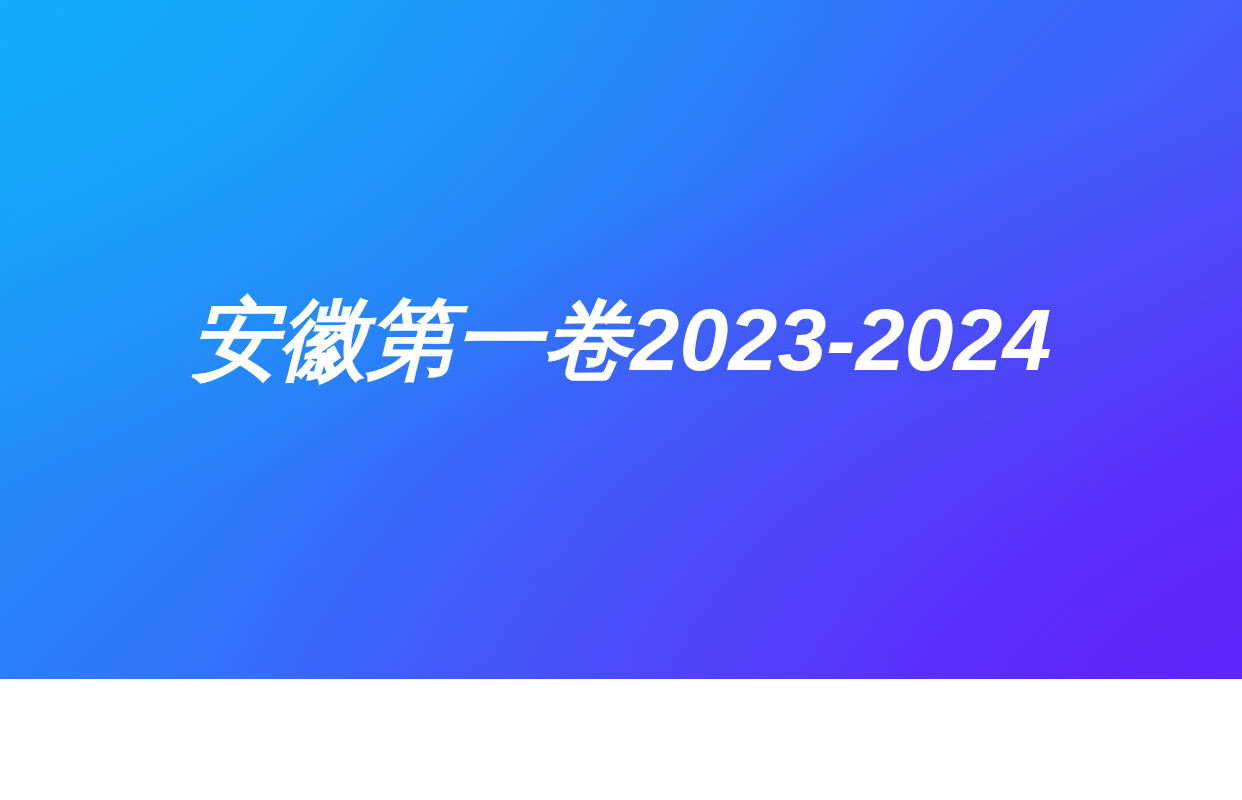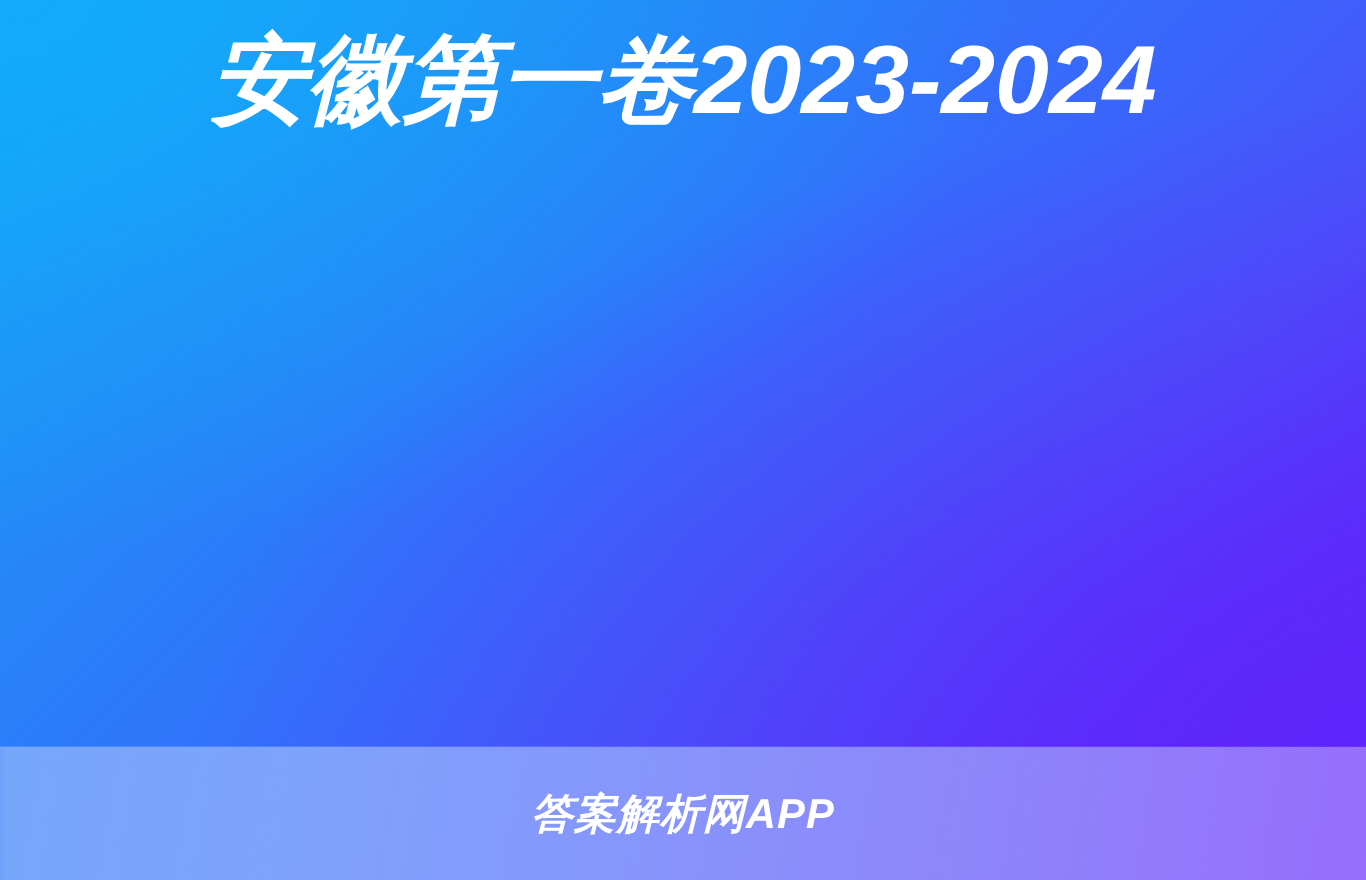--- a/index.html
+++ b/index.html
@@ -56,21 +56,21 @@
                 rgba(96,36,250,0.3) 38%,
                 rgba(96,36,250,0) 66%);
     pointer-events: none;
   }
 
   .hero-inner {
     position: absolute;
     left: 0; top: 0;
     width: 100%; height: 100%;
     display: flex;
-    align-items: flex-start;
+    align-items: center;
     justify-content: center;
   }
 
   .title {
     width: 1120px;
     text-align: center;
     color: #ffffff;
     font-size: 88px;
     font-weight: bold;
     font-style: italic;
@@ -128,18 +128,14 @@
     <div class="hero-tint-a"></div>
     <div class="hero-tint-b"></div>
 
     <div class="hero-inner">
       <h1 class="title">
         <span class="tline">安徽第一卷2023-2024</span>
       </h1>
     </div>
   </div>
 
-  <div class="footer">
-    <div class="footer-edge"></div>
-    <div class="footer-text">答案解析网APP</div>
-  </div>
 
 </div>
 
 </body></html>

